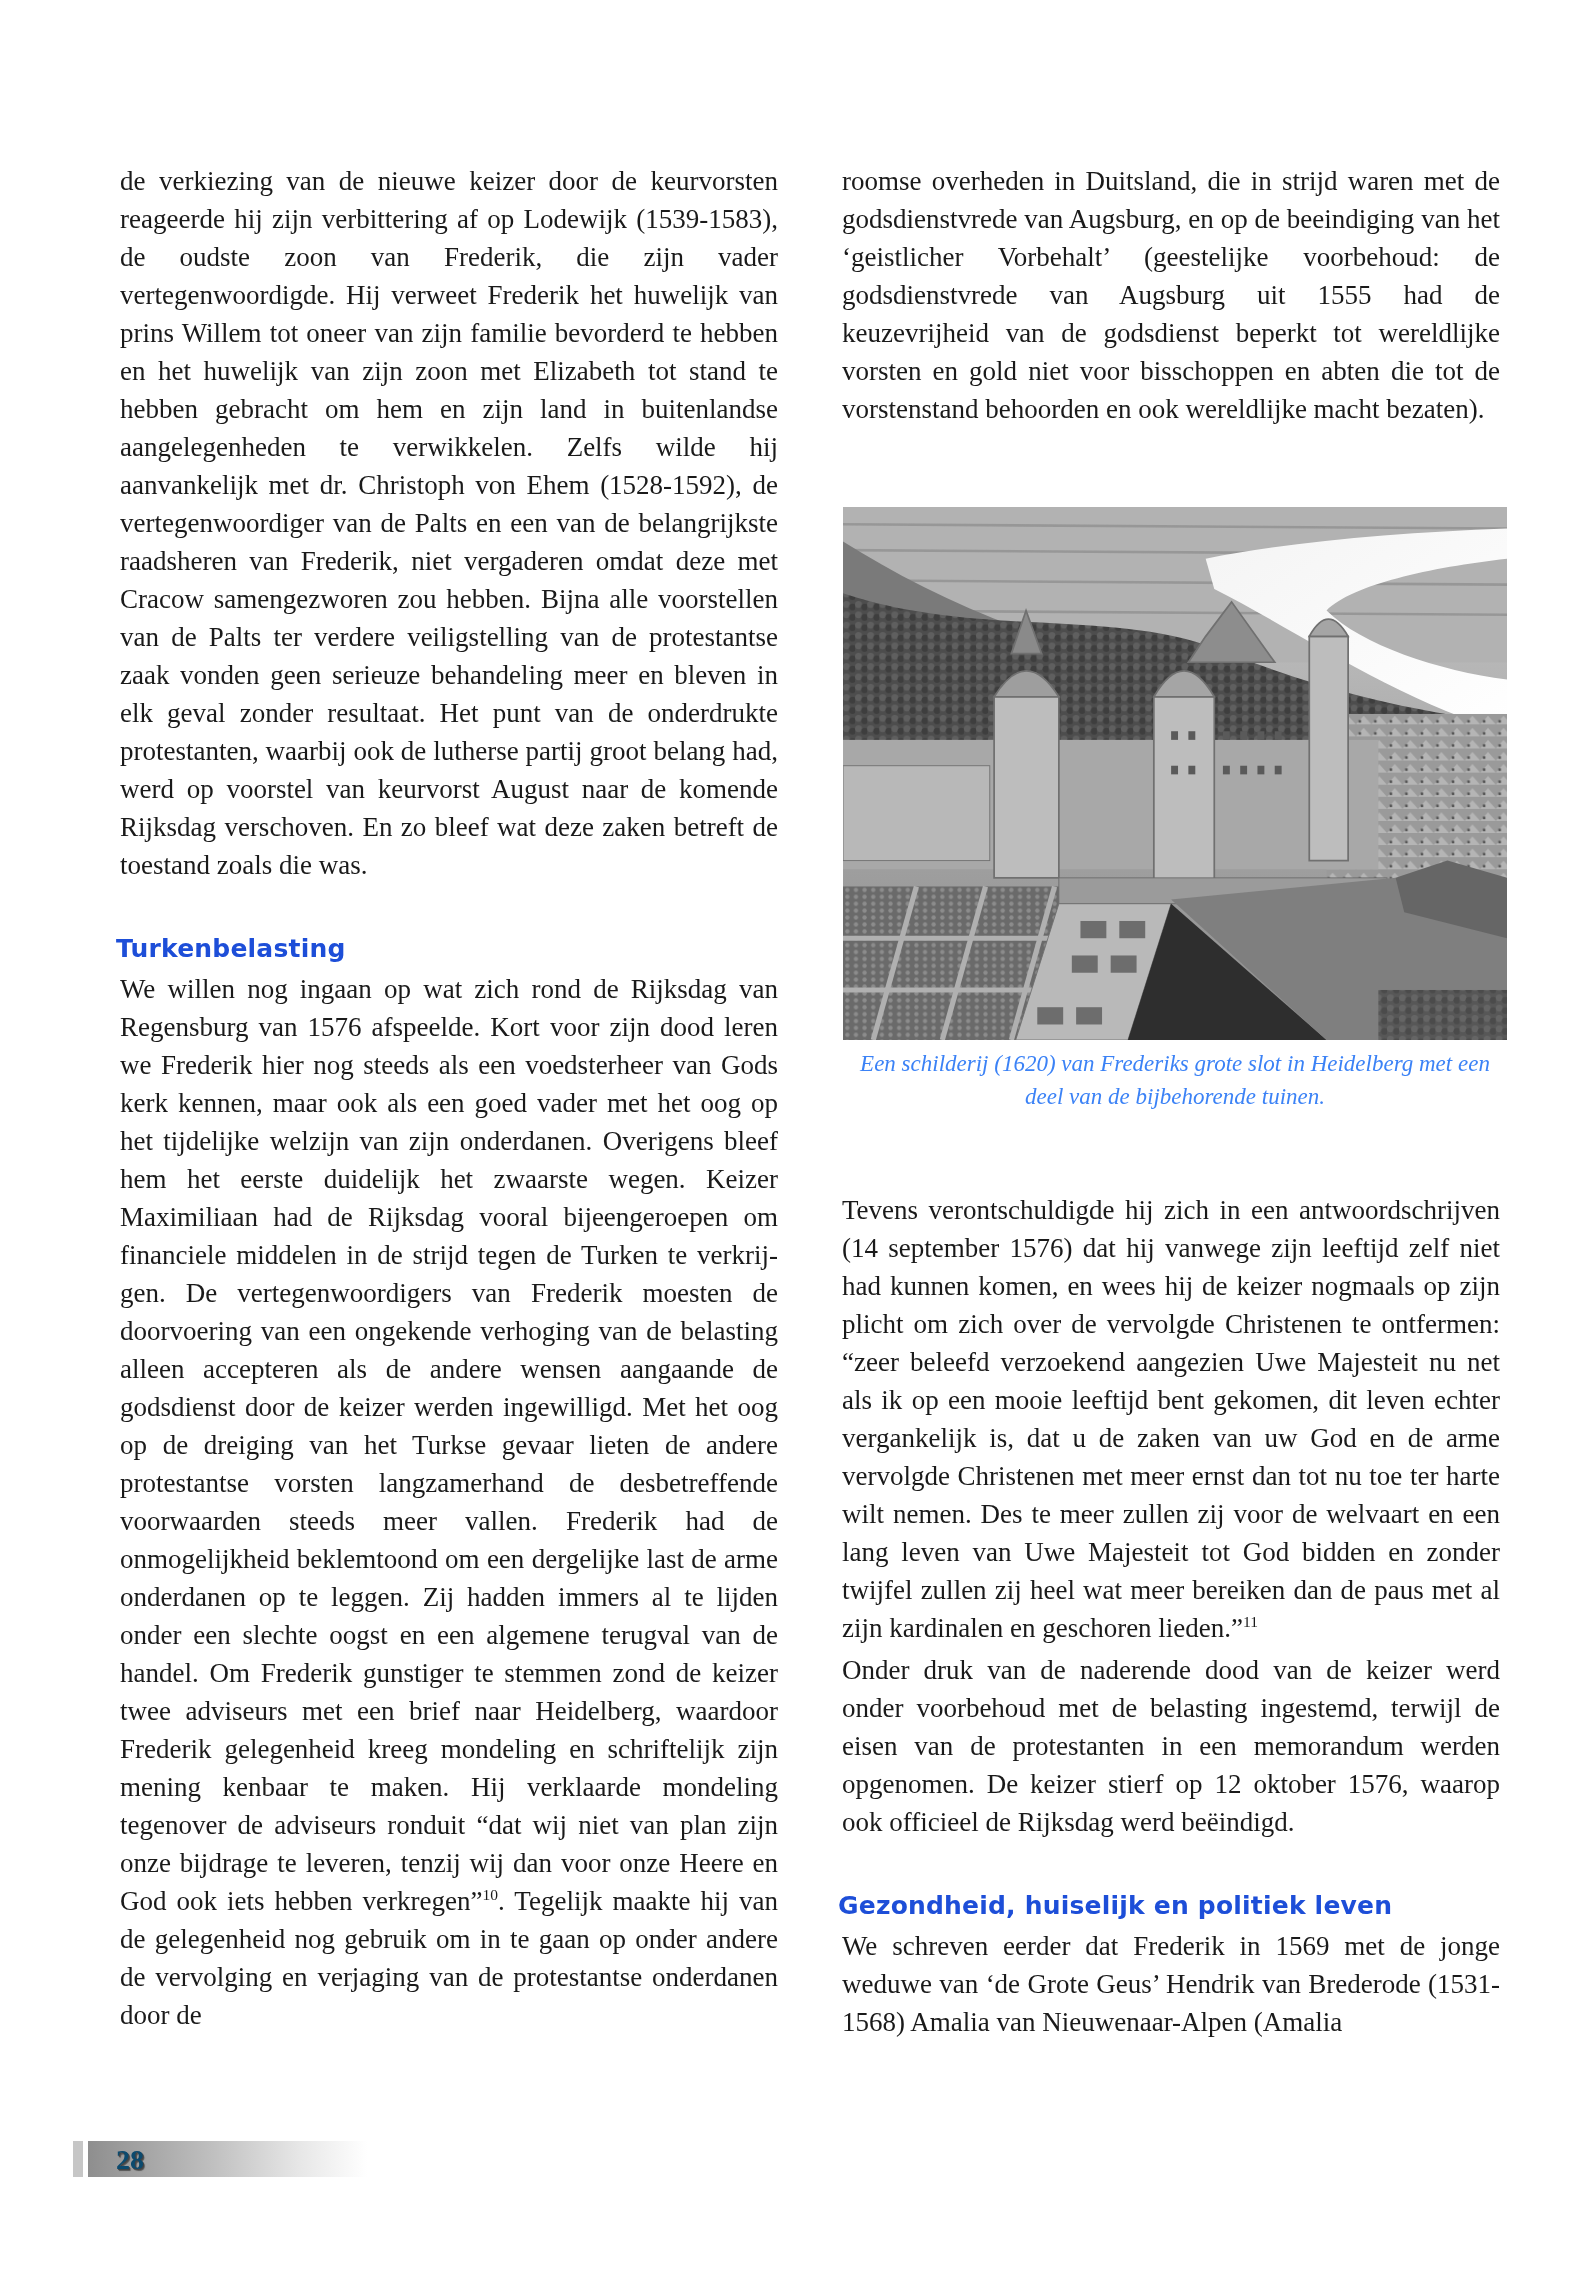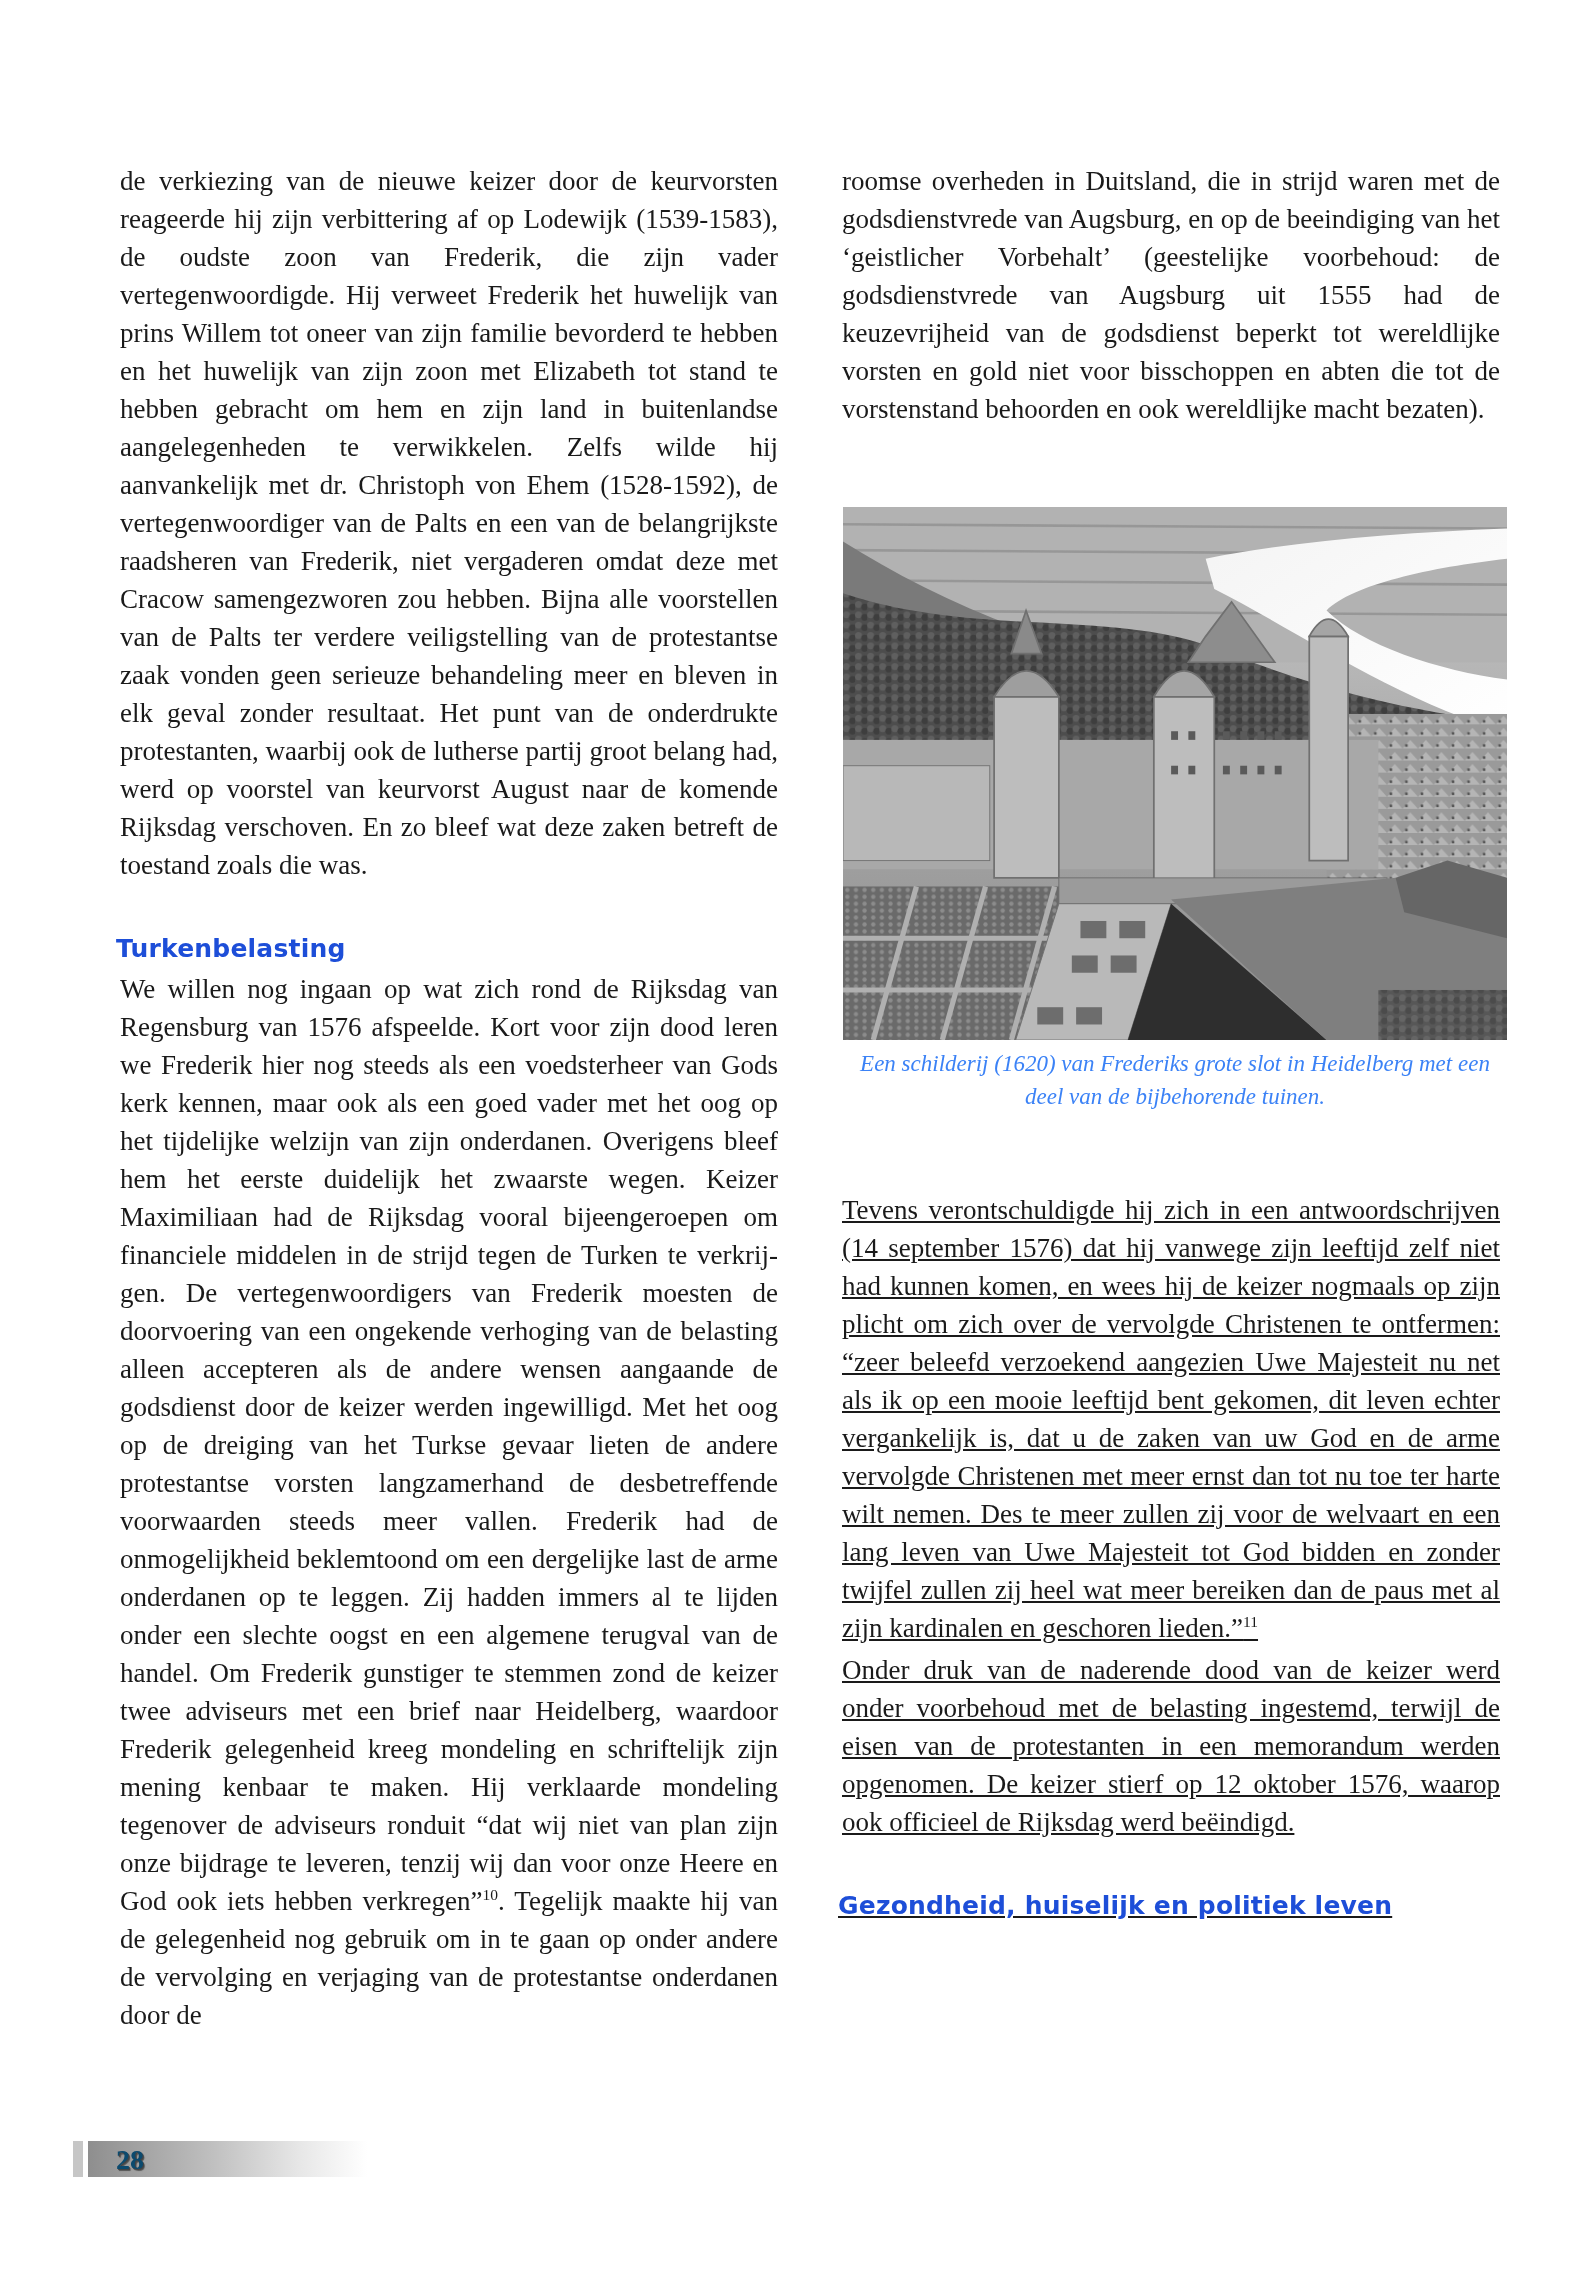--- a/index.html
+++ b/index.html
@@ -133,25 +133,26 @@
 
     <path d="M380 460 L560 618 L330 618 Z" fill="#2e2e2e"></path>
 
     <path d="M380 455 L640 430 L769 470 L769 618 L560 618 Z" fill="#7f7f7f"></path>
     <path d="M640 430 L700 410 L769 430 L769 500 L650 470 Z" fill="#666"></path>
     <rect x="620" y="560" width="149" height="58" fill="url(#trees)" opacity="0.8"></rect>
   </svg>
   <p class="caption">Een schilderij (1620) van Frederiks grote slot in Heidelberg met een deel van de bijbehorende tuinen.</p>
 </div>
 
-<div class="col col-right" style="top:1187px;text-decoration:underline;">
+<div class="col col-right" style="top:1187px;">
   <p class="body"><span>Tevens verontschuldigde hij zich in een antwoord­schrijven (14 september 1576) dat hij vanwege zijn leeftijd zelf niet had kunnen komen, en wees hij de keizer nogmaals op zijn plicht om zich over de ver­volgde Christenen te ontfermen: “zeer beleefd ver­zoekend aangezien Uwe Majesteit nu net als ik op een mooie leeftijd bent gekomen, dit leven echter vergankelijk is, dat u de zaken van uw God en de arme vervolgde Christenen met meer ernst dan tot nu toe ter harte wilt nemen. Des te meer zullen zij voor de welvaart en een lang leven van Uwe Majesteit tot God bidden en zonder twijfel zullen zij heel wat meer bereiken dan de paus met al zijn kardinalen en geschoren lieden.”</span><sup>11</sup></p>
   <p class="body">Onder druk van de naderende dood van de keizer werd onder voorbehoud met de belasting ingestemd, terwijl de eisen van de protestanten in een memo­randum werden opgenomen. De keizer stierf op 12 oktober 1576, waarop ook officieel de Rijksdag werd beëindigd.</p>
   <div class="gap-l"></div>
   <h2 class="sec">Gezondheid, huiselijk en politiek leven</h2>
+  <p class="body">We schreven eerder dat Frederik in 1569 met de jonge weduwe van ‘de Grote Geus’ Hendrik van Brederode (1531-1568) Amalia van Nieuwenaar-Alpen (Amalia</p>
 </div>
 
 <div class="pagebar">
   <div class="stub"></div>
   <div class="grad"></div>
   <div class="num">28</div>
 </div>
 
 
 </body></html>

